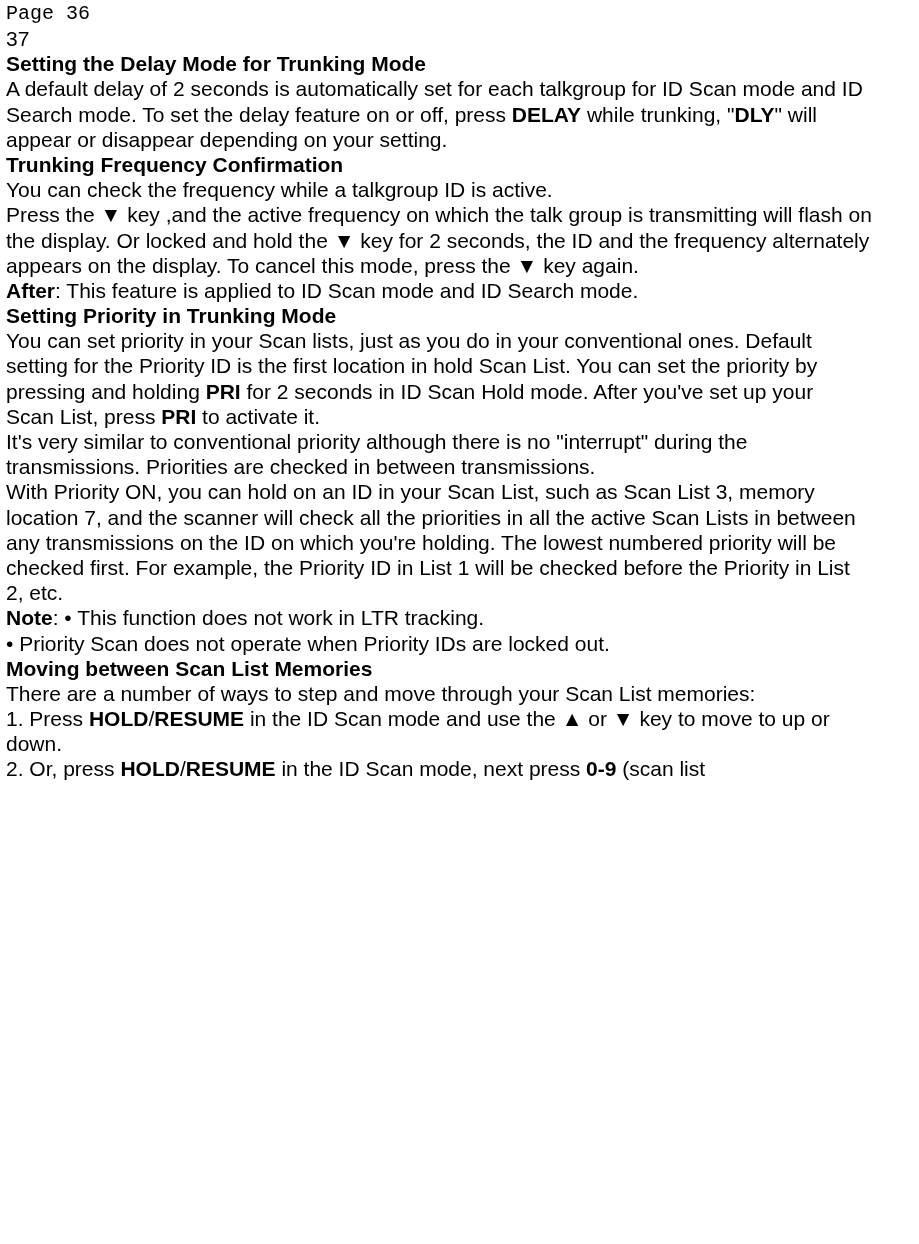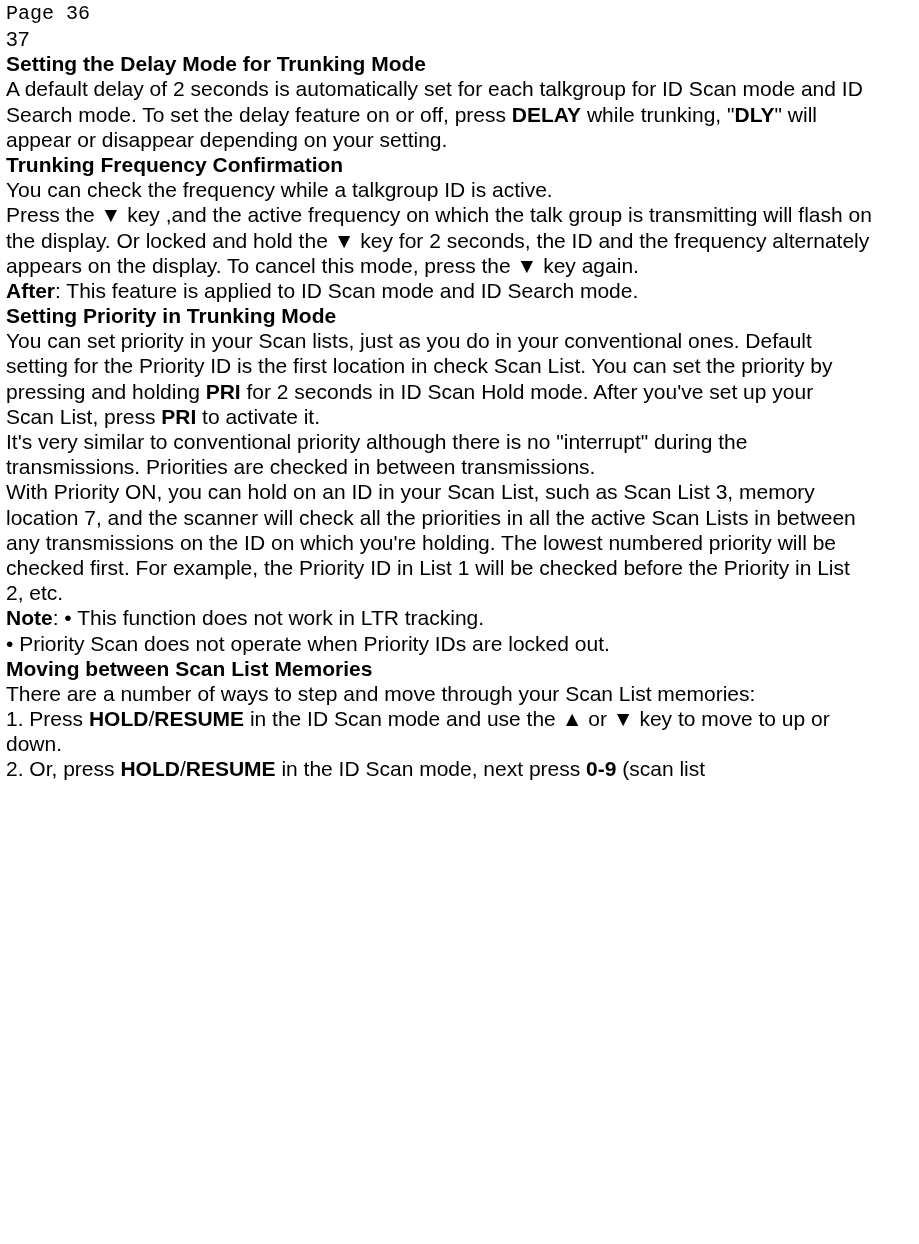--- a/index.html
+++ b/index.html
@@ -43,21 +43,21 @@
 </div>
 <div class="line">
   <span>appears on the display. To cancel this mode, press the </span><span>▼</span><span>    key again.</span>
 </div>
 <div class="line">
   <span class="bold">After</span><span>: This feature is applied to ID Scan mode and ID Search mode.</span>
 </div>
 
 <div class="line bold">Setting Priority in Trunking Mode</div>
 <div class="line">You can set priority in your Scan lists, just as you do in your conventional ones. Default</div>
-<div class="line">setting for the Priority ID is the first location in check Scan List. You can set the priority by</div>
+<div class="line">setting for the Priority ID is the first location in hold Scan List. You can set the priority by</div>
 <div class="line">
   <span>pressing and holding </span><span class="bold">PRI</span><span> for 2 seconds in ID Scan Hold mode. After you've set up your</span>
 </div>
 <div class="line">
   <span>Scan List, press </span><span class="bold">PRI</span><span> to activate it.</span>
 </div>
 <div class="line">It's very similar to conventional priority although there is no "interrupt" during the</div>
 <div class="line">transmissions. Priorities are checked in between transmissions.</div>
 <div class="line">With Priority ON, you can hold on an ID in your Scan List, such as Scan List 3, memory</div>
 <div class="line">location 7, and the scanner will check all the priorities in all the active Scan Lists in between</div>

